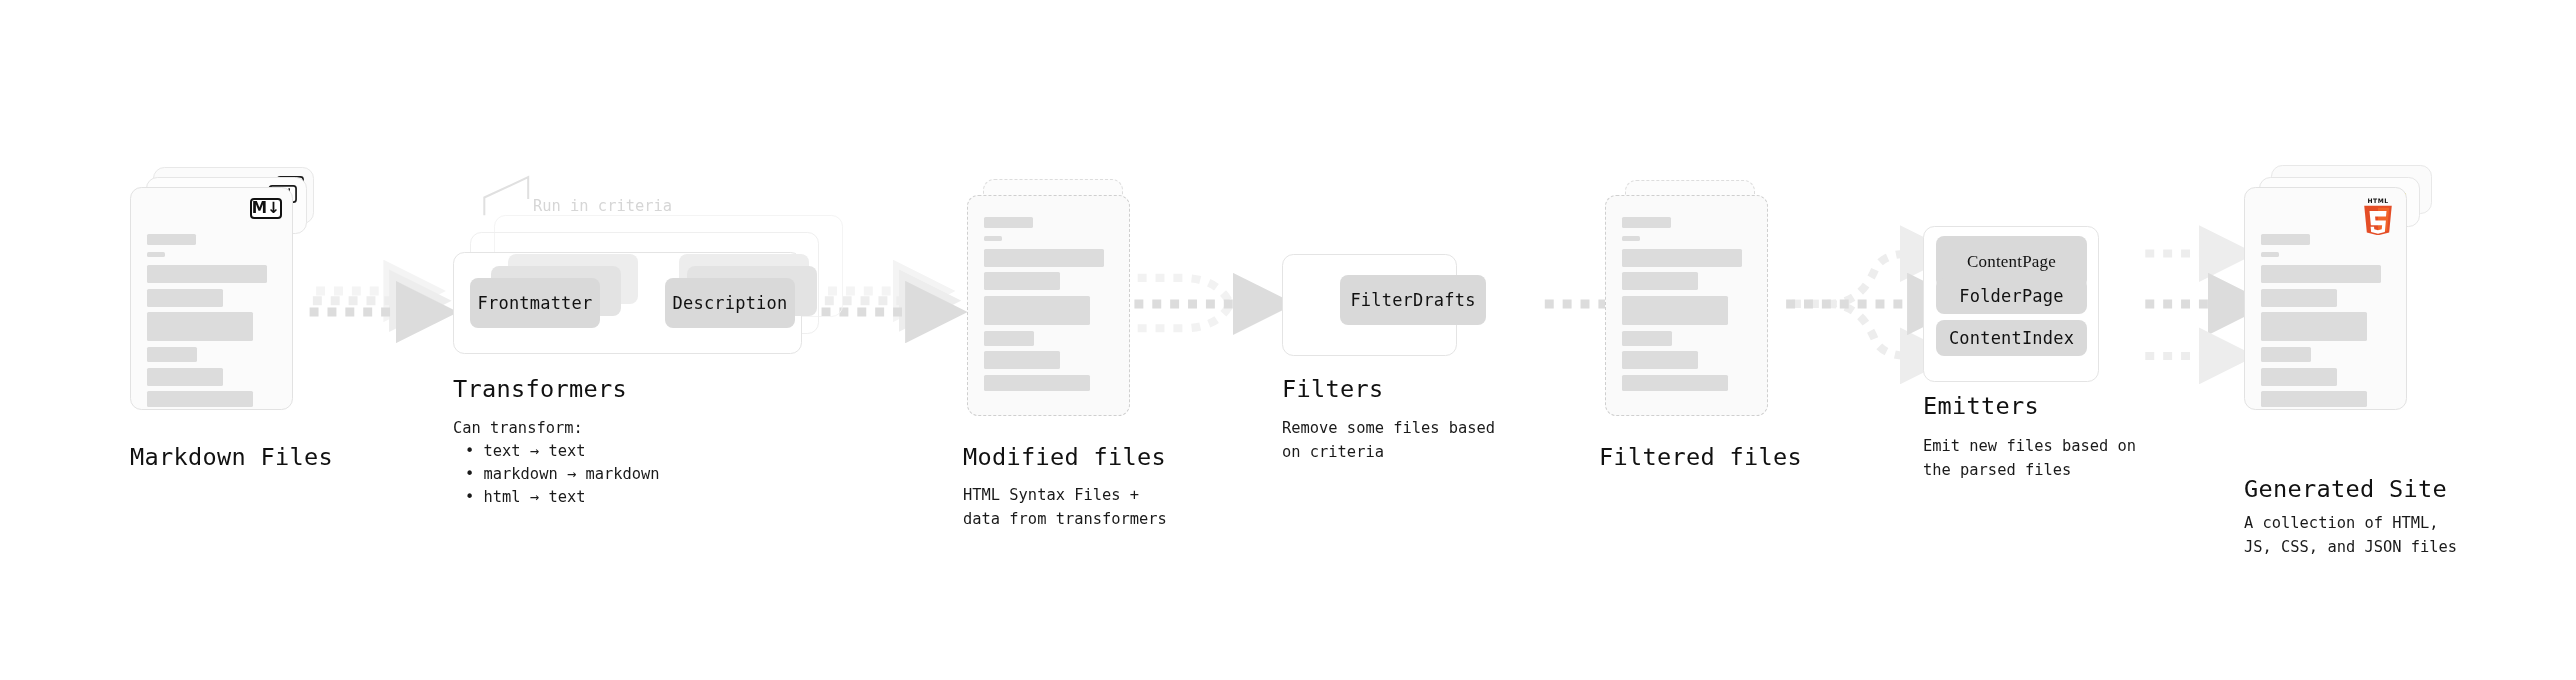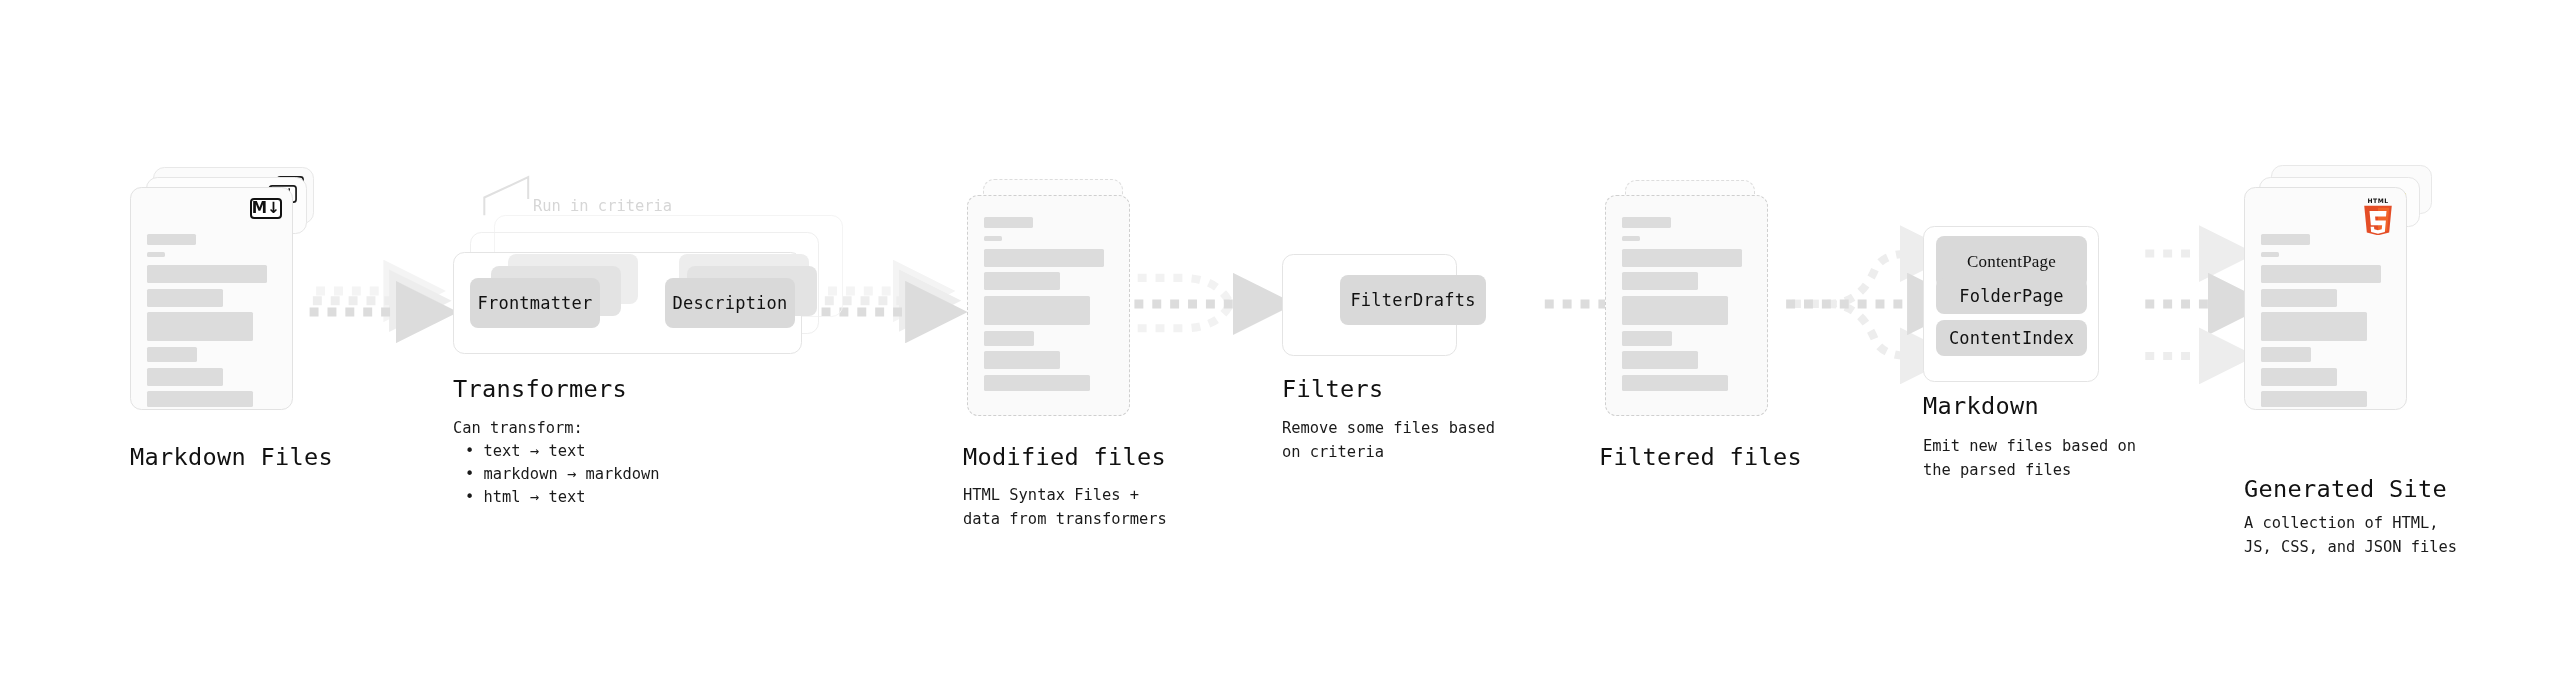--- a/index.html
+++ b/index.html
@@ -274,21 +274,21 @@
     <div class="pill" style="left:1936px; top:236px; width:151px; height:52px;font-family:Liberation Serif, serif;">
       <span>ContentPage</span>
     </div>
     <div class="pill" style="left:1936px; top:278px; width:151px; height:36px;">
       <span>FolderPage</span>
     </div>
     <div class="pill" style="left:1936px; top:320px; width:151px; height:36px;">
       <span>ContentIndex</span>
     </div>
 
-    <div class="abs stage-title" style="left:1923px; top:392px;">Markdown</div>
+    <div class="abs stage-title" style="left:1923px; top:392px;">Emitters</div>
 
     <div class="abs stage-desc" style="left:1923px; top:435px;">Emit new files based on
 the parsed files</div>
   </div>
 
   <div>
 
     <div class="doccard" style="left:2271px; top:165px; width:161px; height:49px; border-color:#e8e8e8;">
       <div class="css-badge" style="right:11.4px; top:14.6px;">
         <svg viewBox="0 0 34 12" width="28" height="9.8" xmlns="http://www.w3.org/2000/svg">

